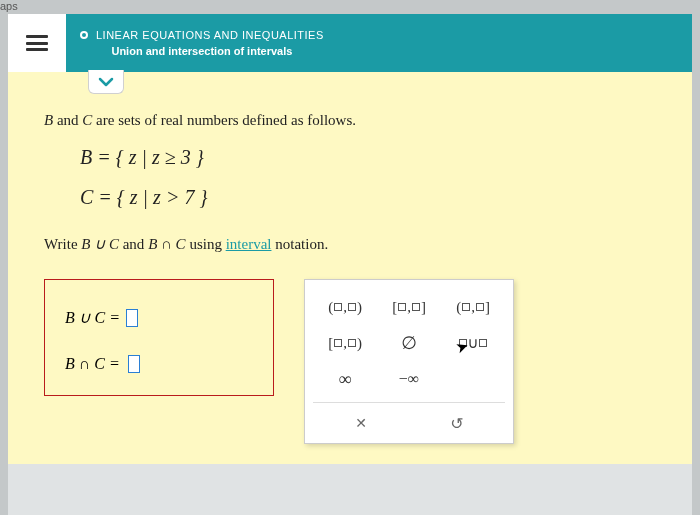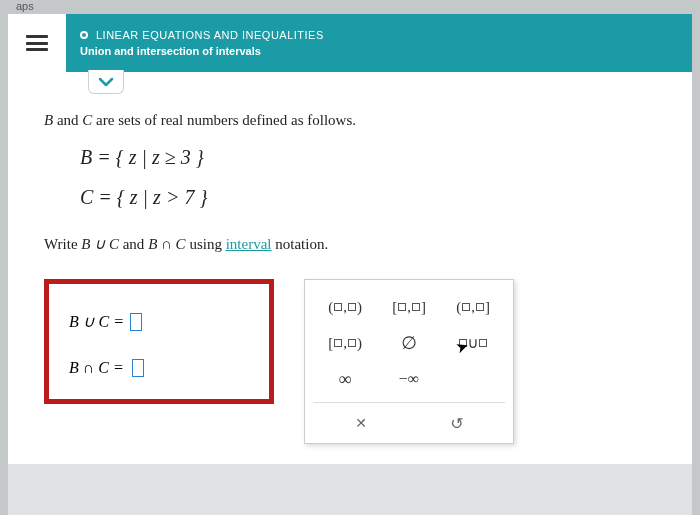--- a/index.html
+++ b/index.html
@@ -7,21 +7,21 @@
       font-family: Arial, Helvetica, sans-serif;
       background: #c4c8c9;
       width: 700px;
       height: 515px;
       overflow: hidden;
       position: relative;
     }
     .corner-text {
       position: absolute;
       top: 0px;
-      left: 16px;
+      left: 0px;
       font-size: 11px;
       color: #555;
     }
     .container {
       background: #e0e3e4;
       margin: 14px 8px 0 8px;
       min-height: 501px;
       position: relative;
     }
     .header {
@@ -48,42 +48,42 @@
       display: flex;
       flex-direction: column;
       justify-content: space-between;
     }
     .hamburger-icon span {
       display: block;
       height: 3px;
       background: #333;
       border-radius: 1px;
     }
-    .header-text { padding: 8px 0; }
+    .header-text { padding: 8px 0; text-align: center; }
     .category {
       font-size: 11px;
       letter-spacing: 0.5px;
       display: flex;
       align-items: center;
       margin-bottom: 4px;
     }
     .category-dot {
       width: 8px;
       height: 8px;
       border: 2px solid #fff;
       border-radius: 50%;
       margin-right: 8px;
       display:inline-block;
     }
     .topic {
       font-size: 11px;
       font-weight: bold;
     }
     .content {
-      background: #ffffff;
+      background: #fef9c3;
       margin: 0 0 0 0;
       padding: 22px 28px 20px 36px;
       position: relative;
     }
     .chevron-tab {
       position: absolute;
       top: -2px;
       left: 80px;
       width: 36px;
       height: 24px;
@@ -110,21 +110,21 @@
     }
     .instr { margin-top: 18px; }
     .instr .link { color: #1b9ba5; text-decoration: underline; cursor:pointer; }
     .row-area {
       display: flex;
       gap: 30px;
       margin-top: 22px;
       align-items: flex-start;
     }
     .answer-box {
-      border: 5px solid #b91c1c;
+      border: 1px solid #b91c1c;
       padding: 18px 24px 18px 20px;
       min-width: 230px;
     }
     .answer-line {
       font-family: Georgia, serif;
       font-style: italic;
       font-size: 16px;
       margin: 10px 0 28px 0;
       display: flex;
       align-items: center;

